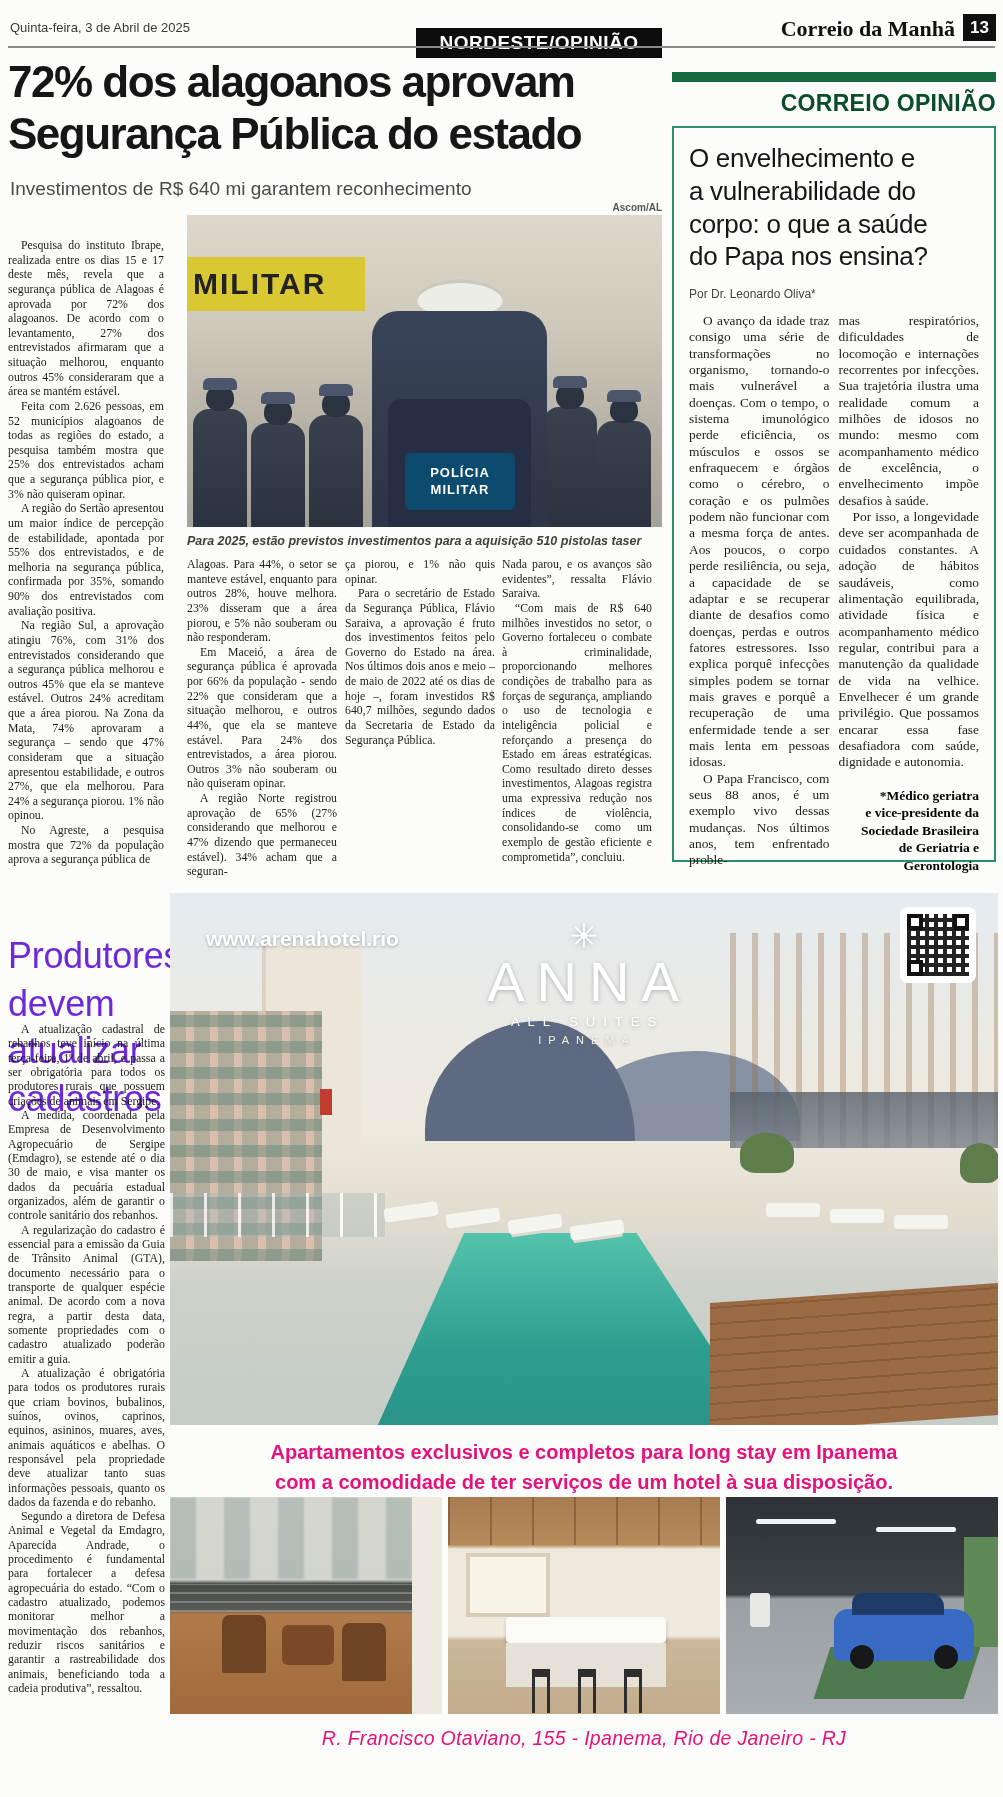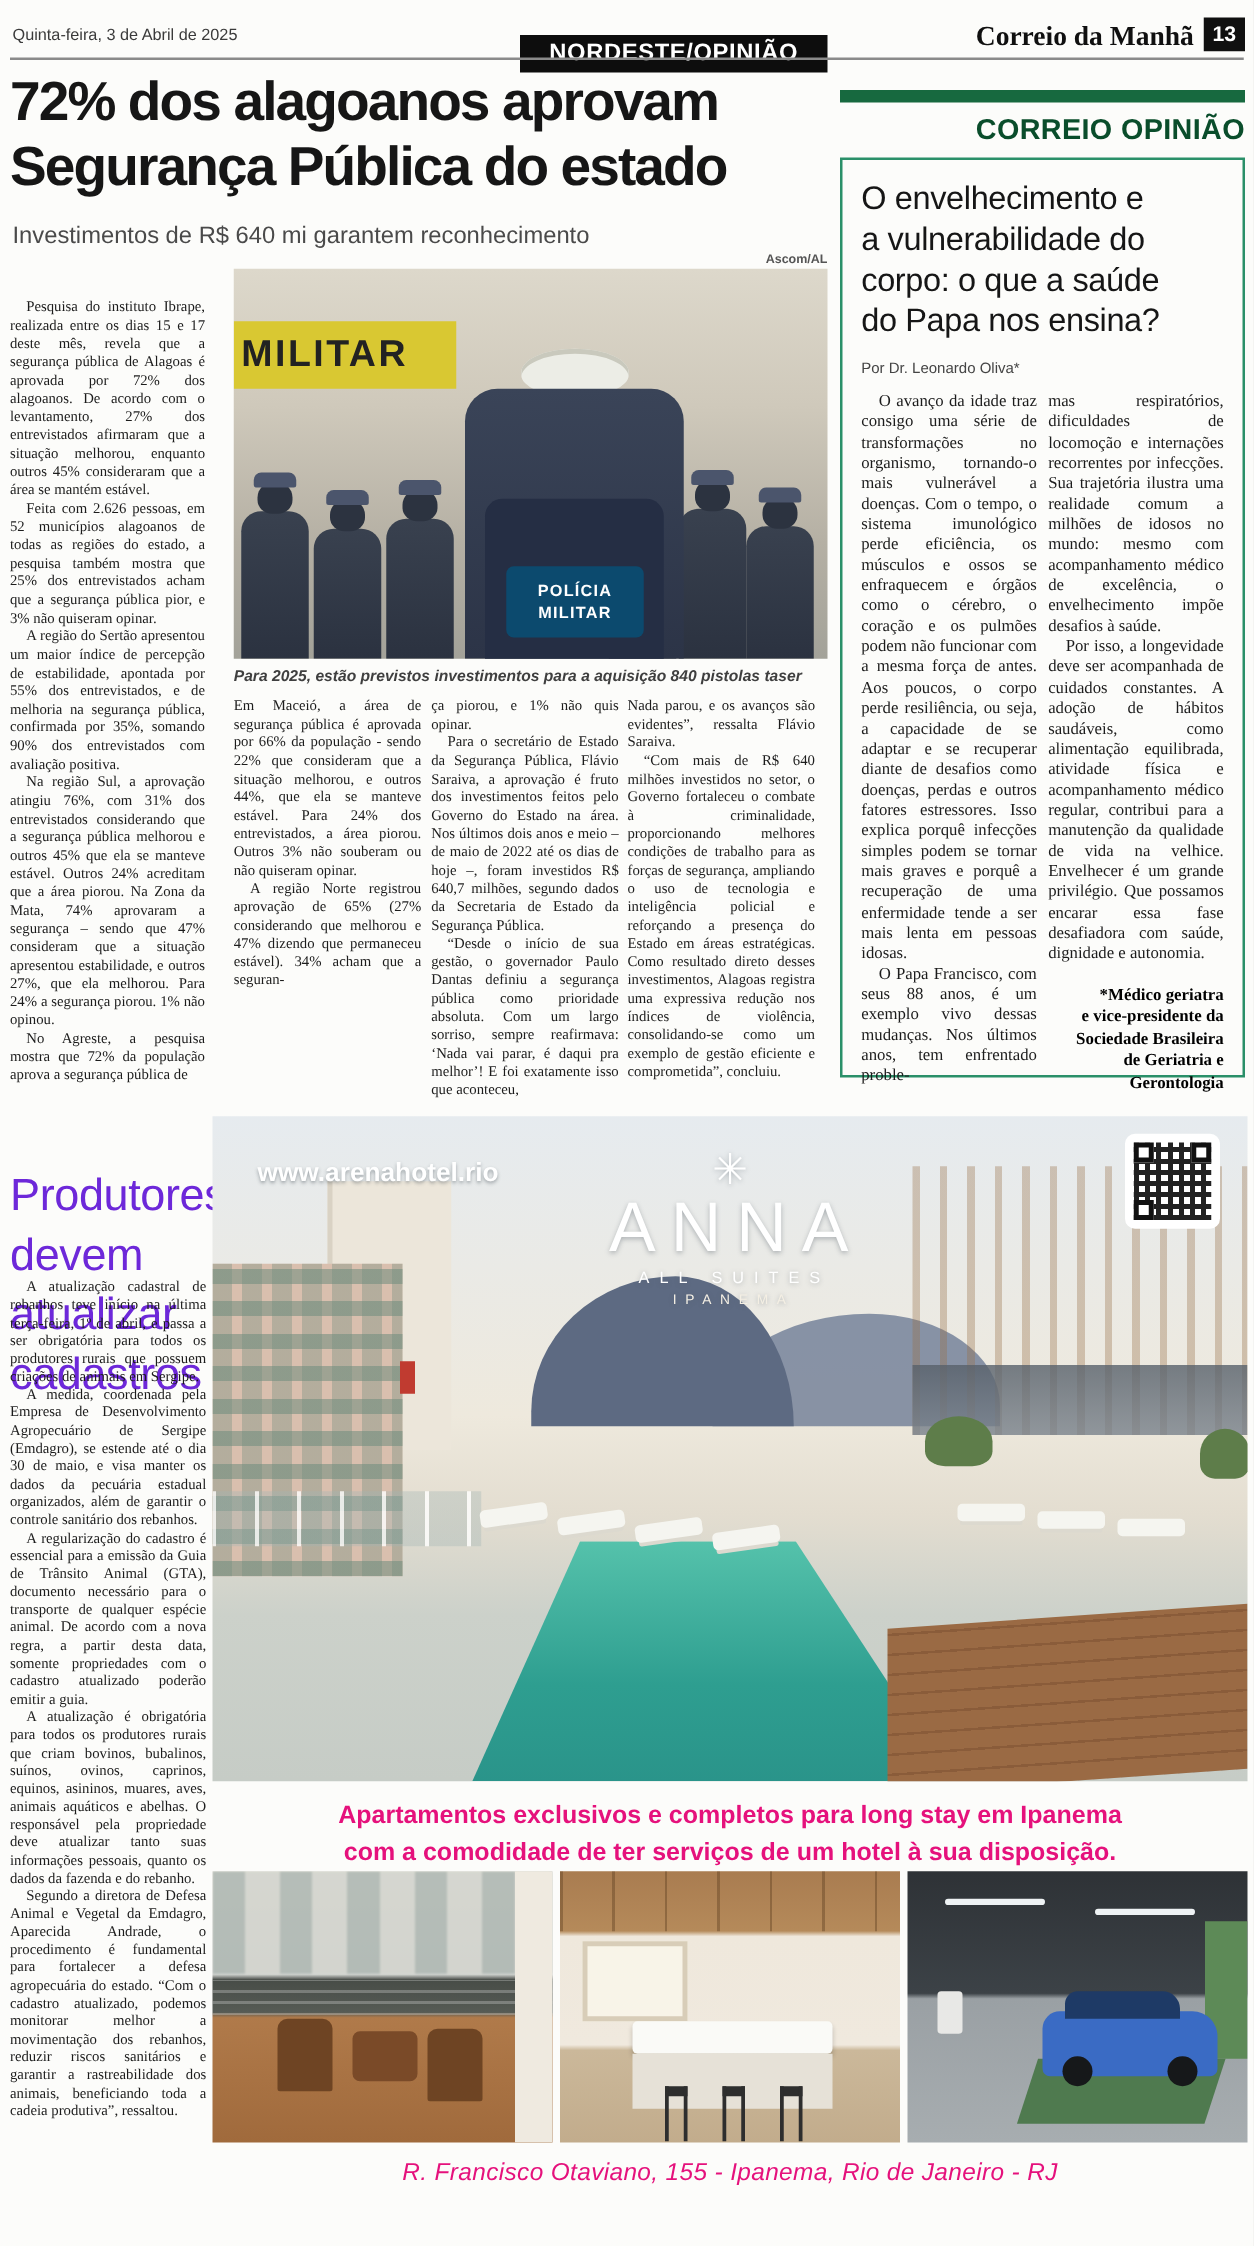--- a/index.html
+++ b/index.html
@@ -195,37 +195,37 @@
       <div class="o-cap"></div>
       <div class="o-body">
         <div class="o-vest">
           <div class="o-patch pre">POLÍCIA
 MILITAR</div>
         </div>
       </div>
     </div>
   </div>
 
-  <div class="abs caption">Para 2025, estão previstos investimentos para a aquisição 840 pistolas taser</div>
+  <div class="abs caption">Para 2025, estão previstos investimentos para a aquisição 510 pistolas taser</div>
 
   <div class="abs newscol col1">
       <p>Pesquisa do instituto Ibrape, realizada entre os dias 15 e 17 deste mês, revela que a segurança pública de Alagoas é aprovada por 72% dos alagoanos. De acordo com o levantamento, 27% dos entrevistados afirmaram que a situação melhorou, enquanto outros 45% consideraram que a área se mantém estável.</p>
       <p>Feita com 2.626 pessoas, em 52 municípios alagoanos de todas as regiões do estado, a pesquisa também mostra que 25% dos entrevistados acham que a segurança pública pior, e 3% não quiseram opinar.</p>
       <p>A região do Sertão apresentou um maior índice de percepção de estabilidade, apontada por 55% dos entrevistados, e de melhoria na segurança pública, confirmada por 35%, somando 90% dos entrevistados com avaliação positiva.</p>
       <p>Na região Sul, a aprovação atingiu 76%, com 31% dos entrevistados considerando que a segurança pública melhorou e outros 45% que ela se manteve estável. Outros 24% acreditam que a área piorou. Na Zona da Mata, 74% aprovaram a segurança – sendo que 47% consideram que a situação apresentou estabilidade, e outros 27%, que ela melhorou. Para 24% a segurança piorou. 1% não opinou.</p>
       <p>No Agreste, a pesquisa mostra que 72% da população aprova a segurança pública de</p>
     </div>
   <div class="abs newscol col2 cont">
+      <p>Alagoas. Para 44%, o setor se manteve estável, enquanto para outros 28%, houve melhora. 23% disseram que a área piorou, e 5% não souberam ou não responderam.</p>
       <p>Em Maceió, a área de segurança pública é aprovada por 66% da população - sendo 22% que consideram que a situação melhorou, e outros 44%, que ela se manteve estável. Para 24% dos entrevistados, a área piorou. Outros 3% não souberam ou não quiseram opinar.</p>
       <p>A região Norte registrou aprovação de 65% (27% considerando que melhorou e 47% dizendo que permaneceu estável). 34% acham que a seguran-</p>
     </div>
   <div class="abs newscol col3 cont">
       <p>ça piorou, e 1% não quis opinar.</p>
       <p>Para o secretário de Estado da Segurança Pública, Flávio Saraiva, a aprovação é fruto dos investimentos feitos pelo Governo do Estado na área. Nos últimos dois anos e meio – de maio de 2022 até os dias de hoje –, foram investidos R$ 640,7 milhões, segundo dados da Secretaria de Estado da Segurança Pública.</p>
-      <p>“Desde o início de sua gestão, o governador Paulo Dantas definiu a segurança pública como prioridade absoluta. Com um largo sorriso, sempre reafirmava: ‘Nada vai parar, é daqui pra melhor’! E foi exatamente isso que aconteceu,</p>
     </div>
   <div class="abs newscol col4 cont">
       <p>Nada parou, e os avanços são evidentes”, ressalta Flávio Saraiva.</p>
       <p>“Com mais de R$ 640 milhões investidos no setor, o Governo fortaleceu o combate à criminalidade, proporcionando melhores condições de trabalho para as forças de segurança, ampliando o uso de tecnologia e inteligência policial e reforçando a presença do Estado em áreas estratégicas. Como resultado direto desses investimentos, Alagoas registra uma expressiva redução nos índices de violência, consolidando-se como um exemplo de gestão eficiente e comprometida”, concluiu.</p>
     </div>
 
   <div class="abs op-bar"></div>
   <div class="abs op-kicker">CORREIO OPINIÃO</div>
   <div class="abs op-box">
     <div class="op-title pre">O envelhecimento e

